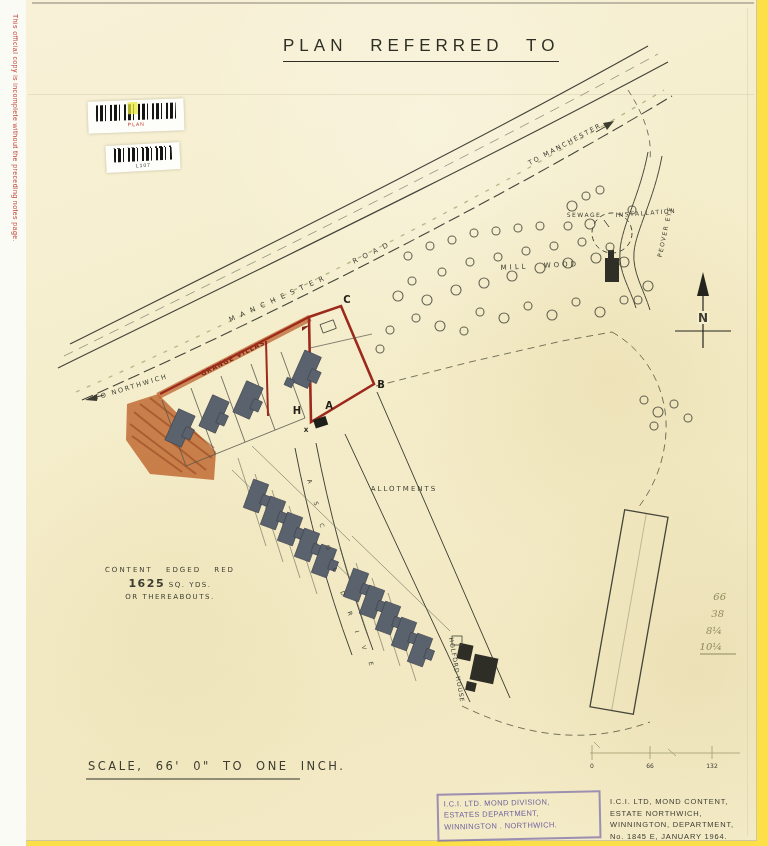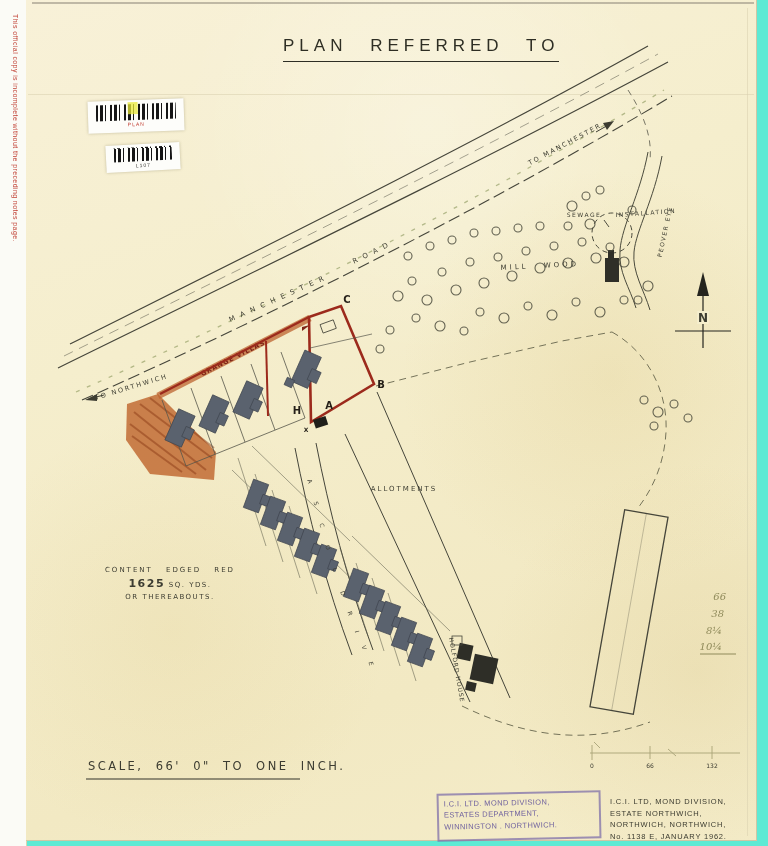--- a/index.html
+++ b/index.html
@@ -1,16 +1,16 @@
 <!DOCTYPE html>
 <html><head>
 <meta charset="utf-8">
 <style>
   html,body{margin:0;padding:0;background:#ffffff;}
-  #page{position:relative;width:768px;height:846px;background:#5eead4;overflow:hidden;
+  #page{position:relative;width:768px;height:846px;background:#fde047;overflow:hidden;
         font-family:"Liberation Sans",sans-serif;}
   #sheet{position:absolute;left:26px;top:0;width:730px;height:840px;
          background:linear-gradient(160deg,#f8f1d8 0%,#f5eecd 35%,#f2e9c3 75%,#f4ecc9 100%);
          border-right:1px solid #cfc6a4;border-bottom:1px solid #cfc6a4;}
   #sheet::after{content:"";position:absolute;inset:0;pointer-events:none;
          background:
           radial-gradient(circle at 80% 45%, rgba(214,190,116,.20), transparent 28%),
           radial-gradient(circle at 20% 75%, rgba(214,190,116,.15), transparent 25%),
           radial-gradient(circle at 55% 15%, rgba(255,255,255,.25), transparent 30%),
           radial-gradient(circle at 92% 80%, rgba(205,180,110,.18), transparent 22%);}
@@ -357,18 +357,18 @@
     <line x1="700" y1="654" x2="736" y2="654" stroke="#8f8a5a" stroke-width="1"></line>
   </svg>
 
   <div id="stamp">
     <div>I.C.I. LTD. MOND DIVISION,</div>
     <div>ESTATES DEPARTMENT,</div>
     <div>WINNINGTON . NORTHWICH.</div>
   </div>
 
   <div id="title-block">
-    <div>I.C.I. LTD, MOND DIVISION,</div>
+    <div>I.C.I. LTD, MOND CONTENT,</div>
     <div>ESTATE NORTHWICH,</div>
-    <div>NORTHWICH, NORTHWICH,</div>
-    <div>No. 1138 E, JANUARY 1962.</div>
+    <div>WINNINGTON, DEPARTMENT,</div>
+    <div>No. 1845 E, JANUARY 1964.</div>
   </div>
 </div>
 
 </body></html>

